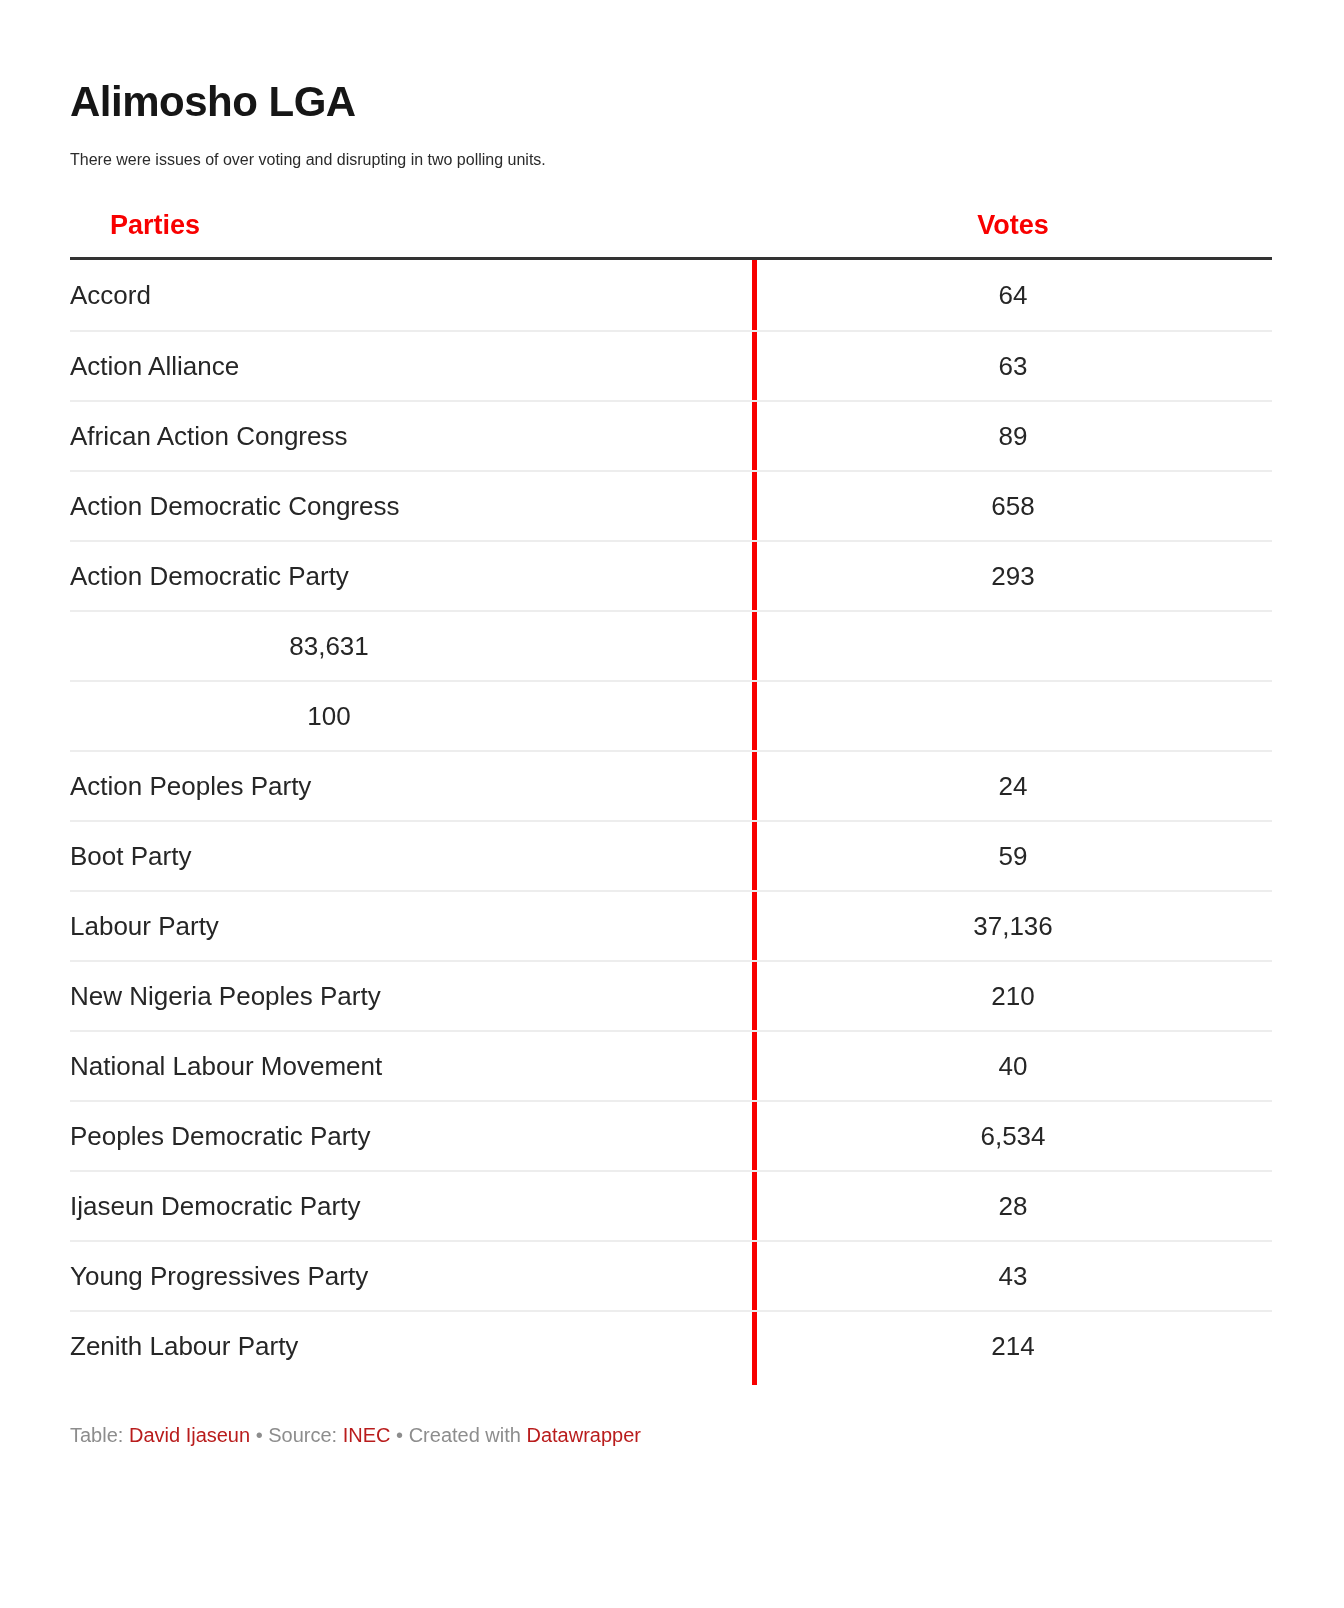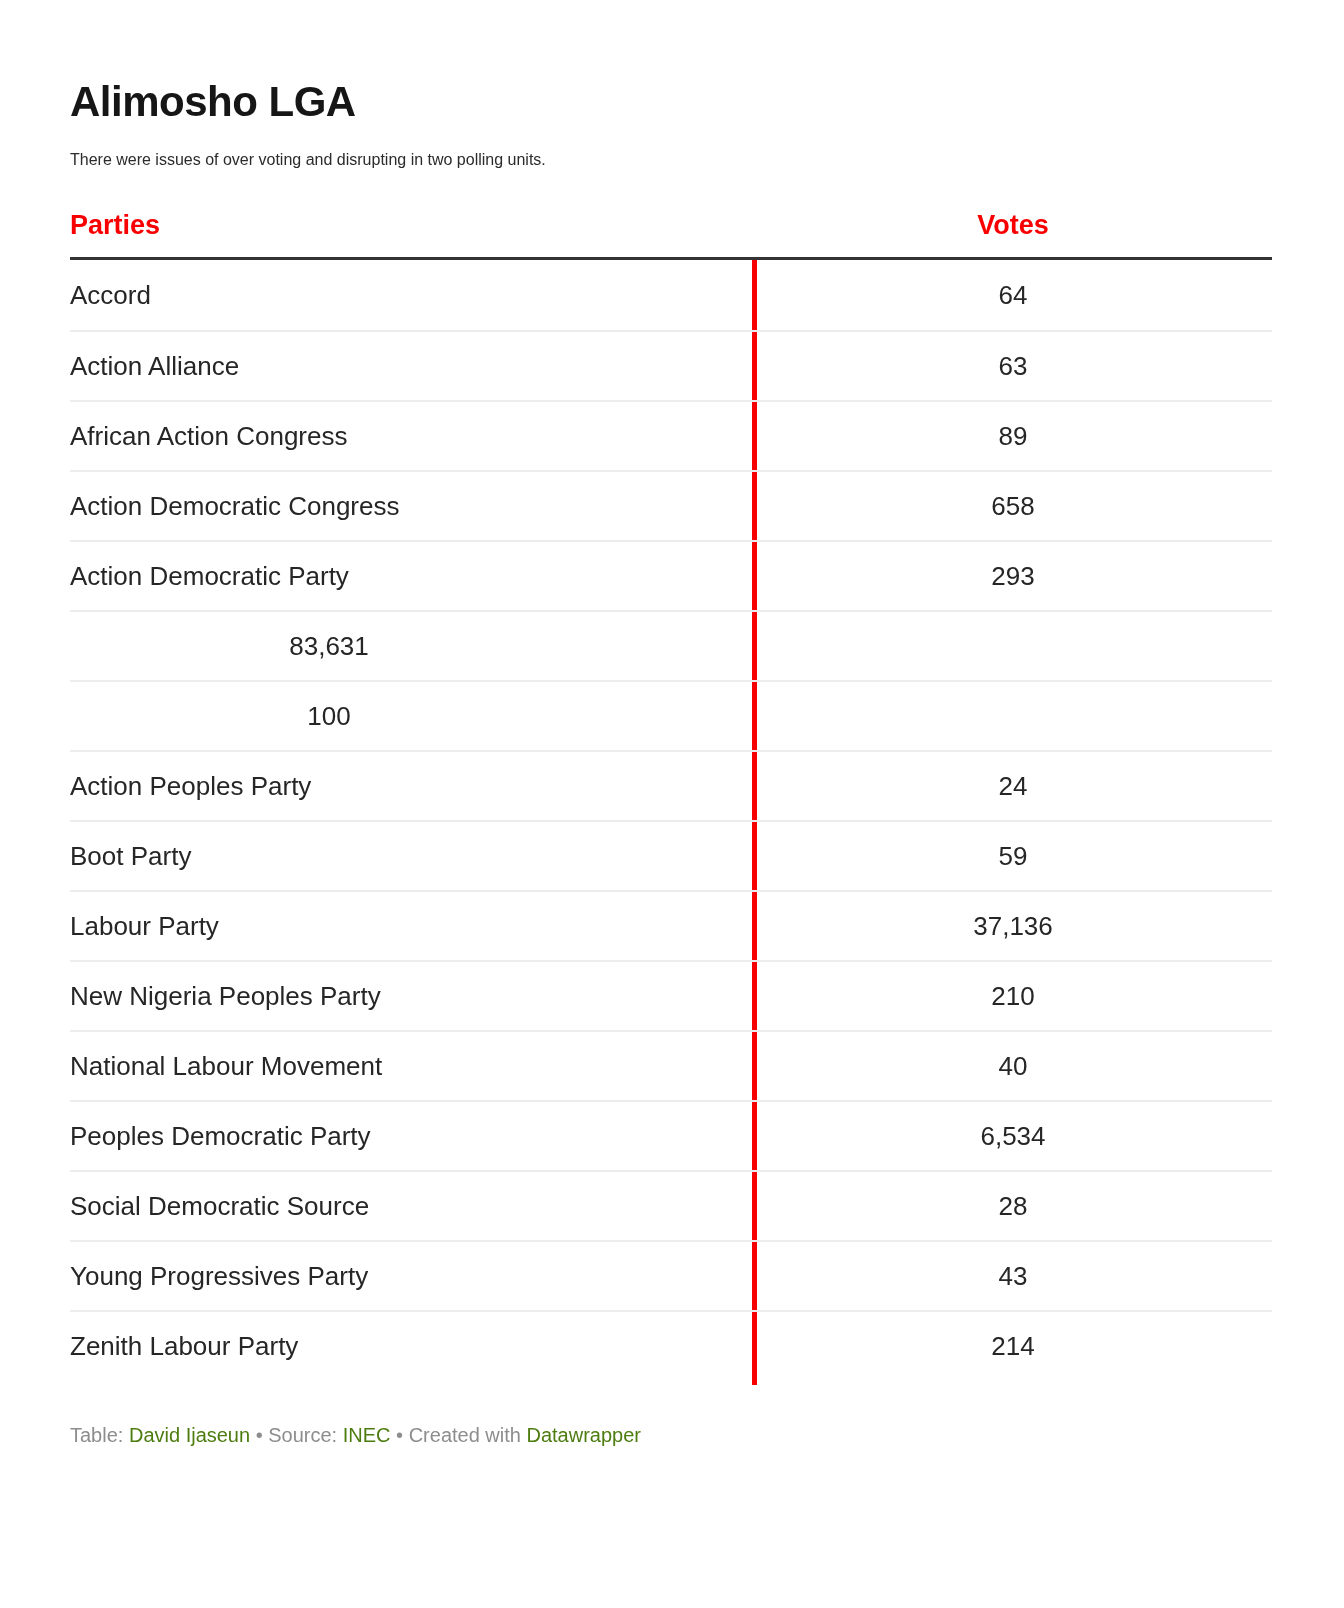--- a/index.html
+++ b/index.html
@@ -35,20 +35,21 @@
     align-items: flex-end;
     padding-bottom: 16px;
     border-bottom: 3px solid #333333;
     position: relative;
     z-index: 2;
   }
   .th {
     font-size: 27px;
     font-weight: bold;
     color: #f80000;
+    margin-left: 40px;
   }
   .th-party { flex: 1; text-align: left; }
   .th-votes { width: 518px; text-align: center; }
   .tbody {
     position: relative;
   }
   .col-divider {
     position: absolute;
     left: 682px;
     top: 0;
@@ -73,21 +74,21 @@
   }
   .td-party { flex: 1; text-align: left; }
   .td-votes { width: 518px; text-align: center; }
   .footer {
     margin-top: 42px;
     font-size: 20px;
     color: #8d8d8d;
     line-height: 1.3;
   }
   .footer a {
-    color: #4d7c0f;
+    color: #b91c1c;
     text-decoration: none;
     cursor: pointer;
   }
 </style>
 </head>
 <body>
 
 <div class="content">
 
   <h1 class="title">Alimosho LGA</h1>
@@ -148,21 +149,21 @@
   </div>
         <div class="row">
     <div class="td td-party">National Labour Movement</div>
     <div class="td td-votes">40</div>
   </div>
         <div class="row">
     <div class="td td-party">Peoples Democratic Party</div>
     <div class="td td-votes">6,534</div>
   </div>
         <div class="row">
-    <div class="td td-party">Social Democratic Source</div>
+    <div class="td td-party">Ijaseun Democratic Party</div>
     <div class="td td-votes">28</div>
   </div>
         <div class="row">
     <div class="td td-party">Young Progressives Party</div>
     <div class="td td-votes">43</div>
   </div>
         <div class="row">
     <div class="td td-party">Zenith Labour Party</div>
     <div class="td td-votes">214</div>
   </div>

